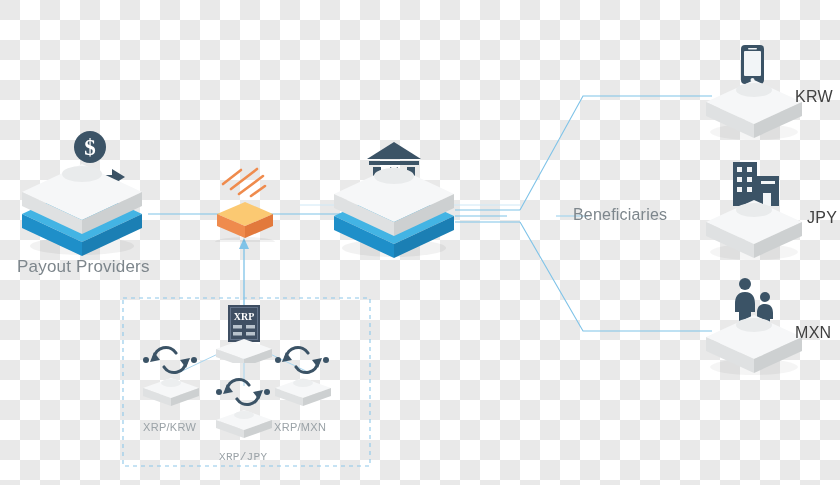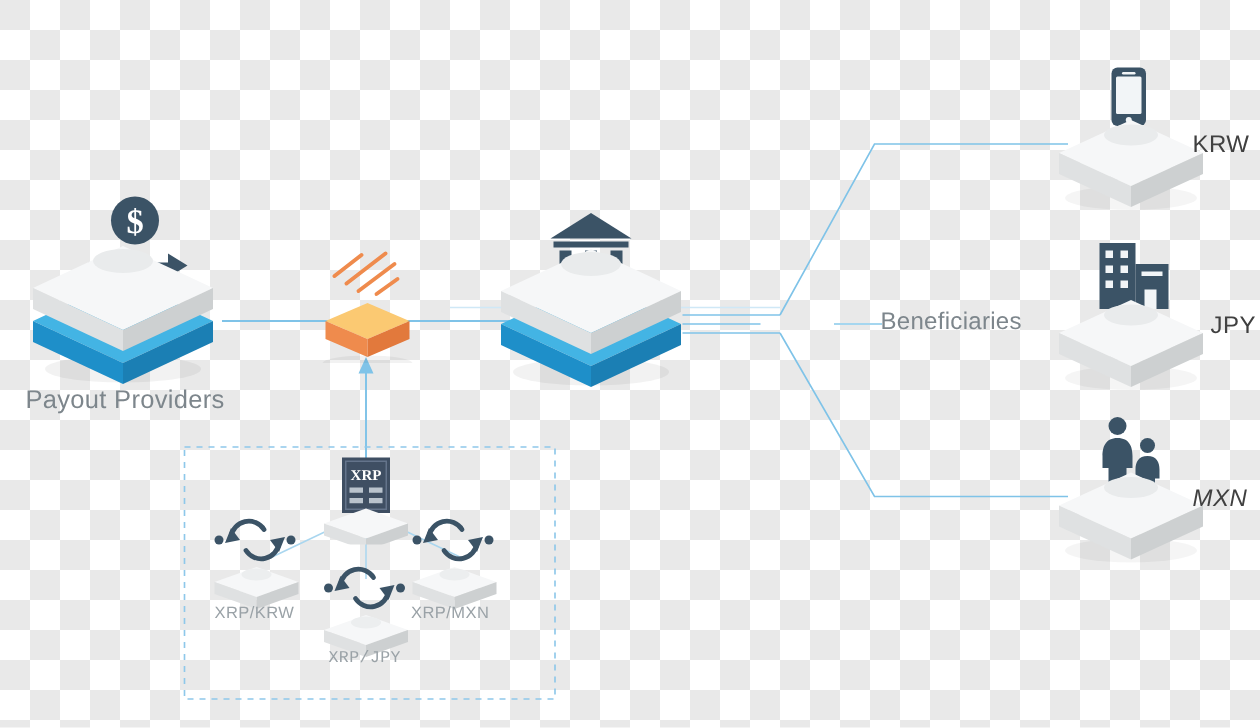--- a/index.html
+++ b/index.html
@@ -12,21 +12,21 @@
   }
   #stage{position:absolute;inset:0;}
   svg.layer{position:absolute;left:0;top:0;width:840px;height:485px;overflow:visible;}
   .lbl{
     position:absolute;color:#8c9398;white-space:nowrap;
     font-family:"Liberation Sans", sans-serif;
   }
   .lbl-big{font-size:17px;color:#7d868c;letter-spacing:.2px;}
   .lbl-mid{font-size:16px;color:#7d868c;letter-spacing:.2px;}
   .lbl-cur{font-size:16px;color:#404040;letter-spacing:.3px;}
-  .lbl-pair{font-size:11px;color:#9aa2a7;letter-spacing:.3px;}
+  .lbl-pair{font-size:11px;color:#9aa2a7;letter-spacing:.3px;margin-top:18px;}
   .node{position:absolute;}
 </style>
 </head>
 <body>
 
 <div id="stage">
 
   <svg class="layer">
     <defs>
       <linearGradient id="fade-left" x1="0" y1="0" x2="1" y2="0">
@@ -138,21 +138,21 @@
 
       <g>
         <polygon points="6,60 66,32 126,60 66,88" fill="#f6f7f8"></polygon>
         <polygon points="6,60 6,74 66,102 66,88" fill="#dfe1e2"></polygon>
         <polygon points="126,60 126,74 66,102 66,88" fill="#cdd0d1"></polygon>
         <ellipse cx="66" cy="42" rx="20" ry="8" fill="#e9ebec"></ellipse>
       </g>
     </svg>
   </div>
 
-  <div class="lbl lbl-mid" style="left:587px;top:206px;">Beneficiaries</div>
+  <div class="lbl lbl-mid" style="left:573px;top:206px;">Beneficiaries</div>
 
   <div class="node" style="left:700px;top:40px;">
     <svg width="110" height="105">
       <g>
         <rect x="41" y="5" width="23" height="39" rx="4" fill="#3b5366"></rect>
         <rect x="44" y="11" width="17" height="25" rx="1" fill="#f2f5f7"></rect>
         <circle cx="52.5" cy="40" r="2" fill="#f2f5f7"></circle>
         <rect x="48" y="8" width="9" height="1.6" rx="0.8" fill="#f2f5f7"></rect>
       </g>
       <ellipse cx="54" cy="92" rx="44" ry="8" fill="#000" opacity="0.04"></ellipse>
@@ -203,21 +203,21 @@
       </g>
       <ellipse cx="54" cy="92" rx="44" ry="8" fill="#000" opacity="0.04"></ellipse>
       <g>
         <polygon points="6,62 54,40 102,62 54,84" fill="#f6f7f8"></polygon>
         <polygon points="6,62 6,76 54,98 54,84" fill="#dfe1e2"></polygon>
         <polygon points="102,62 102,76 54,98 54,84" fill="#cdd0d1"></polygon>
         <ellipse cx="54" cy="50" rx="18" ry="7" fill="#e9ebec"></ellipse>
       </g>
     </svg>
   </div>
-  <div class="lbl lbl-cur" style="left:795px;top:324px;font-style:italic;">MXN</div>
+  <div class="lbl lbl-cur" style="left:795px;top:324px;">MXN</div>
 
   <svg class="layer">
     <line x1="222" y1="352" x2="180" y2="372" stroke="#a9d6ef" stroke-width="1"></line>
     <line x1="266" y1="352" x2="308" y2="372" stroke="#a9d6ef" stroke-width="1"></line>
     <line x1="244" y1="356" x2="244" y2="386" stroke="#a9d6ef" stroke-width="1"></line>
   </svg>
 
   <div class="node" style="left:208px;top:303px;">
     <svg width="74" height="60">
       <g>

